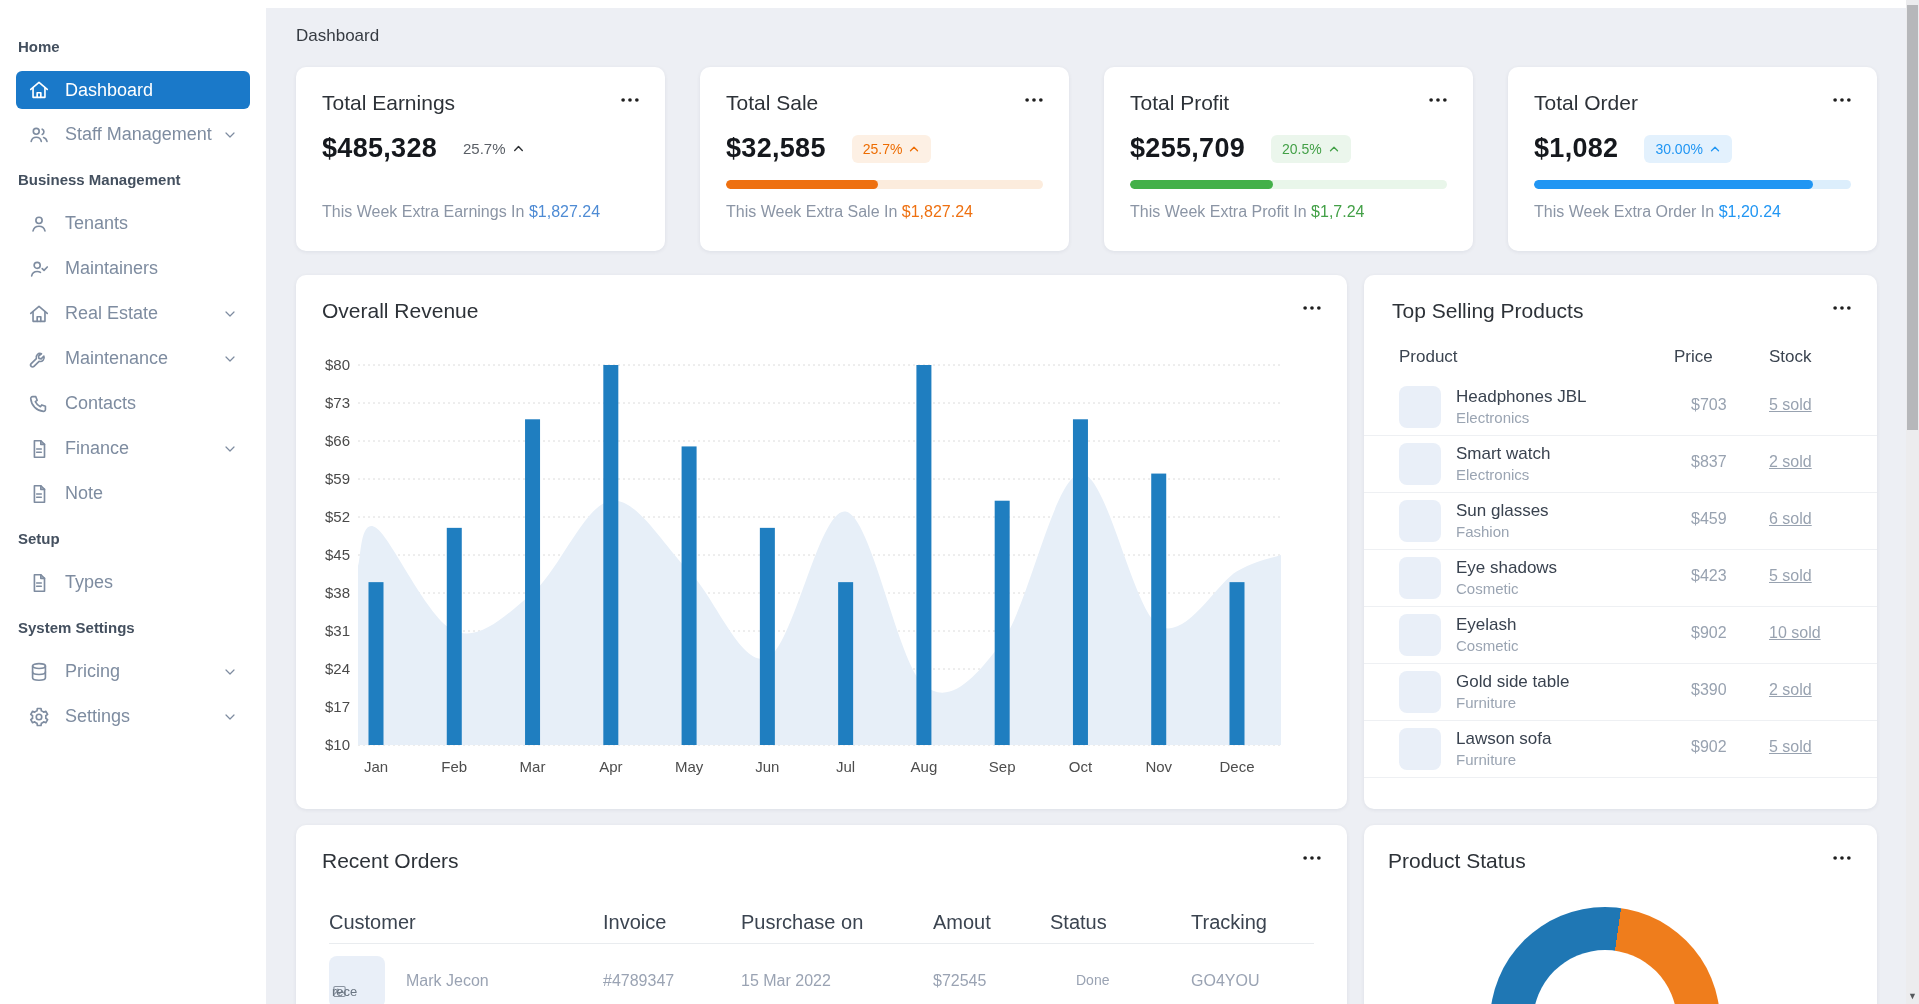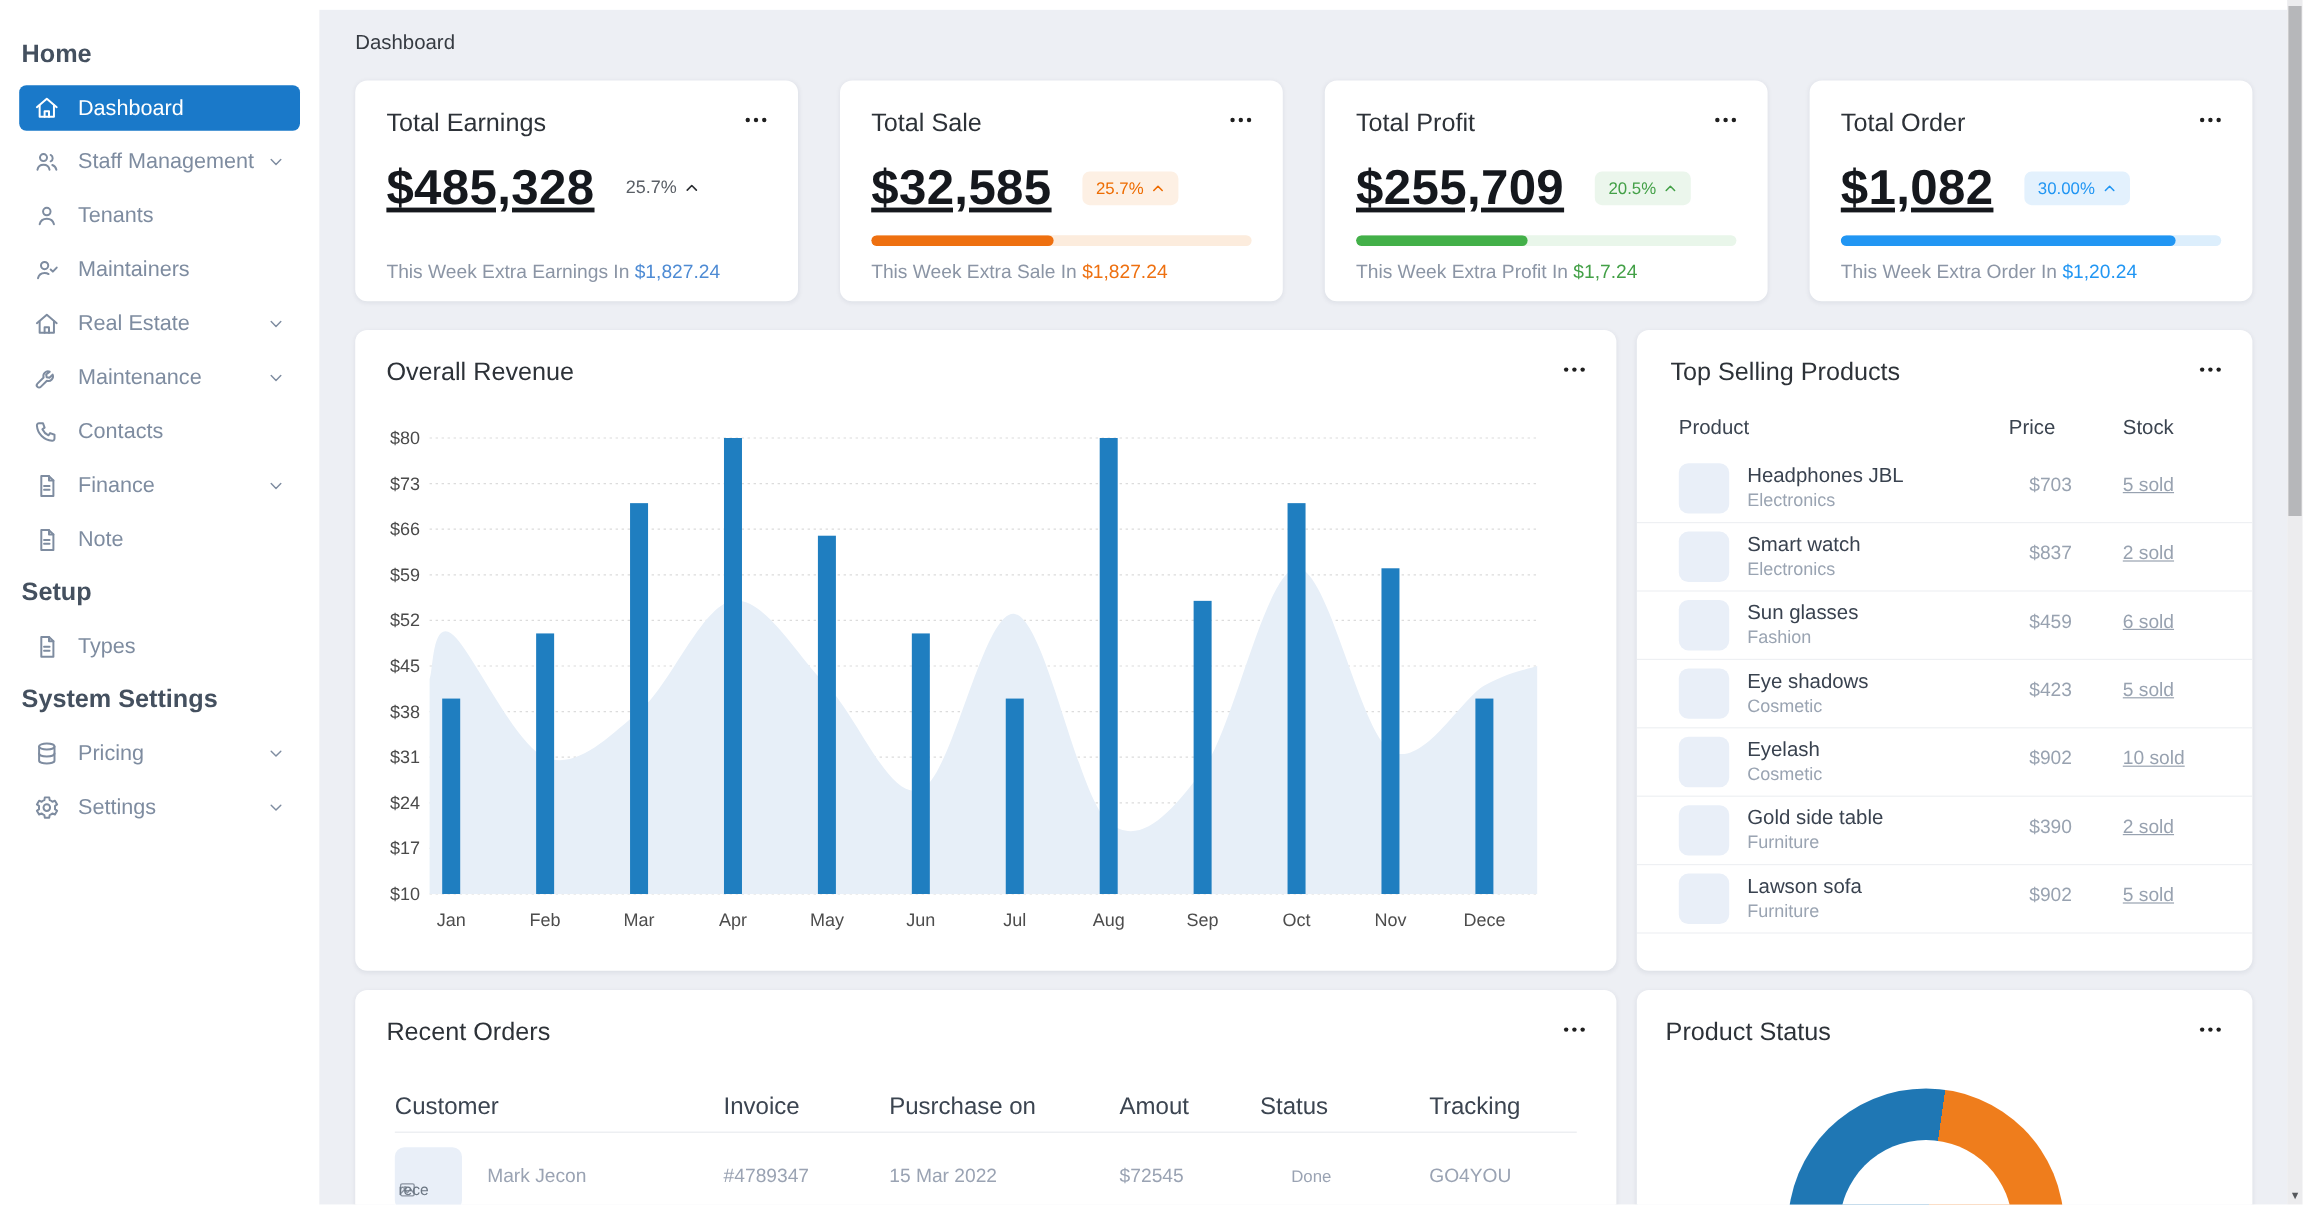--- a/index.html
+++ b/index.html
@@ -4,42 +4,42 @@
 <style>
   * { margin:0; padding:0; box-sizing:border-box; }
   html,body { background:#fff; }
   .app{
     position:relative; width:1919px; height:1004px; overflow:hidden;
     font-family:"Liberation Sans", sans-serif; background:#fff;
   }
   
   .sidebar{ position:absolute; left:0; top:0; width:266px; height:100%; background:#fff; padding-top:24px; z-index:5;}
   .side-label{ height:44px; display:flex; align-items:center; padding-left:18px;
-    font-size:21px; font-weight:bold; color:#44505f; }
+    font-size:15px; font-weight:bold; color:#44505f; }
   .side-item{ height:45px; display:flex; align-items:center; margin:0 16px; padding:0 12px;
     border-radius:6px; color:#7e8ca0; font-size:18px; cursor:pointer; }
   .side-item.active{ background:#1a79c9; color:#fff; height:38px; margin:3px 16px; }
   .side-item .icn{ width:22px; height:22px; margin-right:15px; flex:none; display:flex; align-items:center; }
   .side-item .chev{ margin-left:auto; width:16px; height:16px; display:flex; align-items:center; }
   .icn svg,.chev svg{ width:100%; height:100%; }
   
   .content-bg{ position:absolute; left:266px; top:8px; right:13px; bottom:0; background:#edeff4; }
   .top-strip{ position:absolute; left:0; top:0; right:13px; height:8px; background:#fff; z-index:4;}
   .page-title{ position:absolute; left:296px; top:26px; font-size:17px; color:#363b42; z-index:6;}
   .card{ position:absolute; background:#fff; border-radius:10px; box-shadow:0 1px 4px rgba(21,34,50,.07); }
   .dots{ position:absolute; right:24px; top:22px; width:22px; height:22px; color:#1f1f1f; cursor:pointer; }
   .card-title{ position:absolute; left:26px; top:24px; font-size:21px; color:#2d3238; }
   
   .stat-cards{ position:absolute; left:296px; top:67px; width:1581px; display:grid;
     grid-template-columns:repeat(4,1fr); gap:35px; z-index:6;}
   .stat-card{ position:relative; height:184px; background:#fff; border-radius:10px;
     box-shadow:0 1px 4px rgba(21,34,50,.07); padding:24px 26px; }
   .stat-title{ font-size:21px; color:#2d3238; }
   .stat-value-row{ display:flex; align-items:center; gap:26px; margin-top:18px; }
-  .stat-value{ font-size:41px; font-weight:600; color:#15181d; letter-spacing:.3px;text-decoration:underline;}
+  .stat-value{ font-size:27px; font-weight:600; color:#15181d; letter-spacing:.3px;}
   .delta-plain{ display:flex; align-items:center; gap:6px; font-size:15px; color:#5a5f66; }
   .delta-plain .caret{ width:13px; height:13px; color:#2c2f33; display:flex;}
   .badge{ display:flex; align-items:center; gap:6px; font-size:14px; padding:6px 11px; border-radius:6px; }
   .badge .caret{ width:12px; height:12px; display:flex; }
   .caret svg{ width:100%; height:100%; }
   .progress-row{ margin-top:16px; height:9px; border-radius:5px; overflow:hidden; }
   .progress-fill{ height:100%; border-radius:5px; }
   .stat-footer{ margin-top:14px; font-size:16px; color:#8b95a5; }
   
   .revenue-card{ left:296px; top:275px; width:1051px; height:534px; z-index:6;}
@@ -116,20 +116,21 @@
                 <span class="side-text">Staff Management</span>
                 <span class="chev">
                 <svg viewBox="0 0 24 24" fill="none" stroke="currentColor" stroke-width="1.8" stroke-linecap="round" stroke-linejoin="round">
                   <path d="M6 9l6 6 6-6"></path>
                 </svg>
               </span>
               </div>
           </div>
         </div>
         <div class="side-section">
+          <div class="side-label">Business Management</div>
           <div>
 
           <div class="side-item">
                 <span class="icn">
                 <svg viewBox="0 0 24 24" fill="none" stroke="currentColor" stroke-width="1.8" stroke-linecap="round" stroke-linejoin="round">
                   <circle cx="12" cy="8" r="3.4"></circle>
                   <path d="M5.5 19.5c.8-3.4 3.3-5 6.5-5s5.7 1.6 6.5 5"></path>
                 </svg>
               </span>
                 <span class="side-text">Tenants</span>

